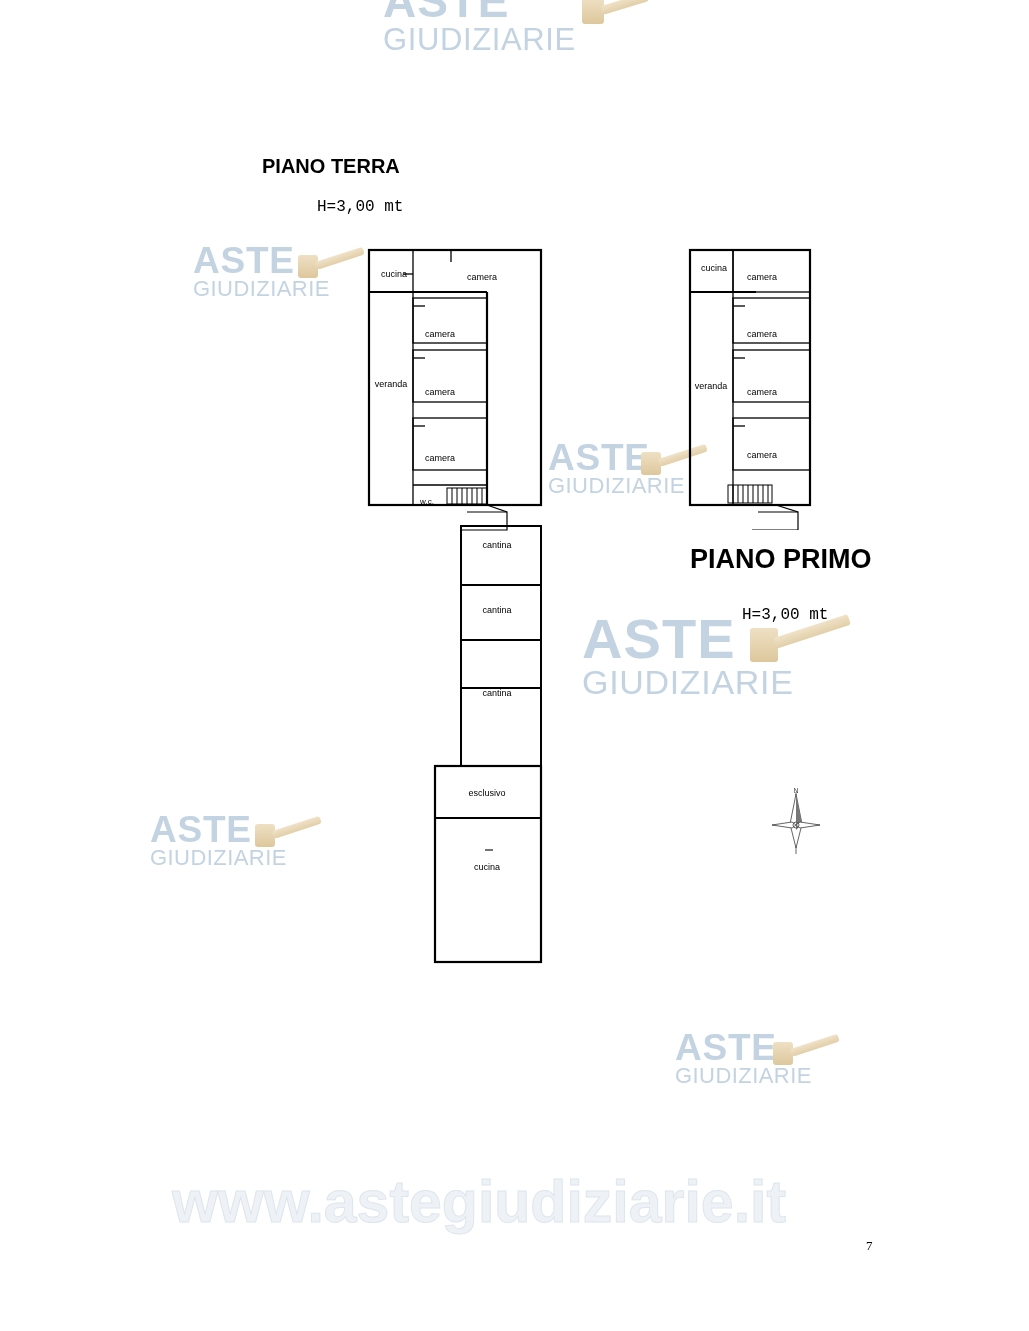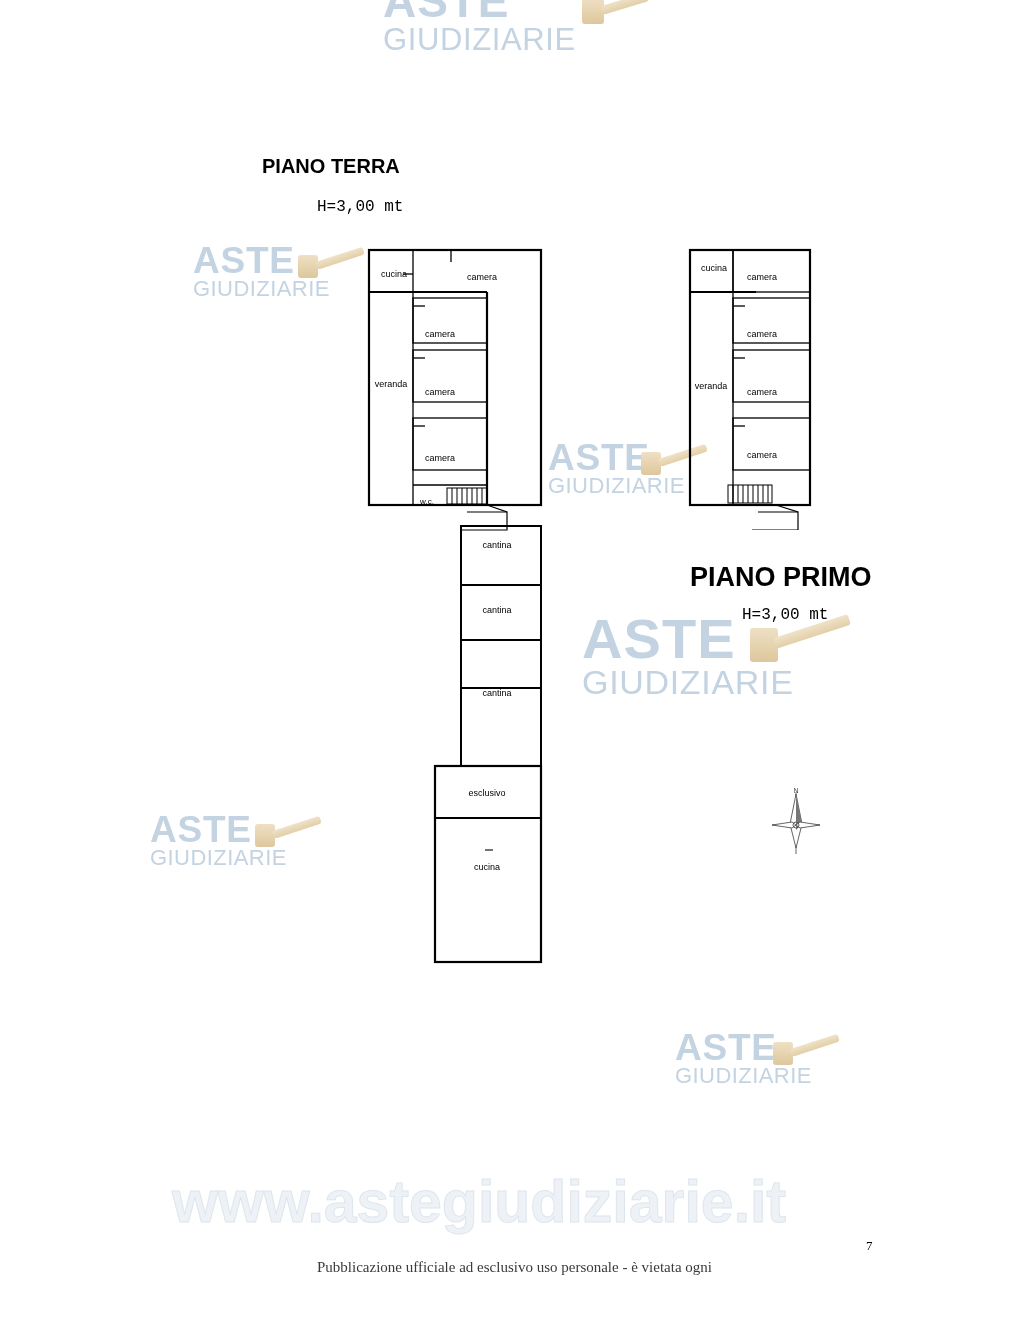--- a/index.html
+++ b/index.html
@@ -128,21 +128,21 @@
     <div class="wm-giud" style="font-size:31px;">GIUDIZIARIE</div>
   </div>
   <div class="gavel" style="left:560px; top:-8px; width:90px; height:40px;">
     <div class="head" style="left:22px; top:6px; width:22px; height:26px;"></div>
     <div class="handle" style="left:42px; top:14px; width:48px; height:9px; transform:rotate(-17deg);"></div>
   </div>
 
   <div class="title" style="left:262px; top:155px; font-size:20px;">PIANO TERRA</div>
   <div class="subtitle" style="left:317px; top:198px; font-size:16px;">H=3,00 mt</div>
 
-  <div class="title" style="left:690px; top:562px; font-size:27px;">PIANO PRIMO</div>
+  <div class="title" style="left:690px; top:544px; font-size:27px;">PIANO PRIMO</div>
   <div class="subtitle" style="left:742px; top:606px; font-size:16px;">H=3,00 mt</div>
 
   <div class="wm" style="left:193px; top:243px;">
     <div class="wm-aste" style="font-size:37px;">ASTE</div>
     <div class="wm-giud" style="font-size:22px;">GIUDIZIARIE</div>
   </div>
   <div class="gavel" style="left:293px; top:248px; width:80px; height:36px;">
     <div class="head" style="left:5px; top:7px; width:20px; height:23px;"></div>
     <div class="handle" style="left:23px; top:14px; width:50px; height:8px; transform:rotate(-18deg);"></div>
   </div>
@@ -317,16 +317,15 @@
       <path d="M28 6 L34 36 L28 42 Z" fill="#777" stroke="none"></path>
       <path d="M4 37 L24 34 L28 37 L24 40 Z" fill="#ffffff"></path>
       <path d="M52 37 L32 34 L28 37 L32 40 Z" fill="#ffffff"></path>
       <circle cx="28" cy="37" r="3"></circle>
     </g>
     <text x="28" y="5" font-family="Liberation Sans, sans-serif" font-size="7" fill="#444" text-anchor="middle">N</text>
   </svg>
 
   <div class="wm-url" style="top:1168px; font-size:59px;">www.astegiudiziarie.it</div>
 
-  <div class="footer" style="top:1256px;">Pubblicazione ufficiale ad esclusivo uso personale - è vietata ogni</div>
   <div class="page-number" style="left:866px; top:1238px;">7</div>
 
 </div>
 
 </body></html>

